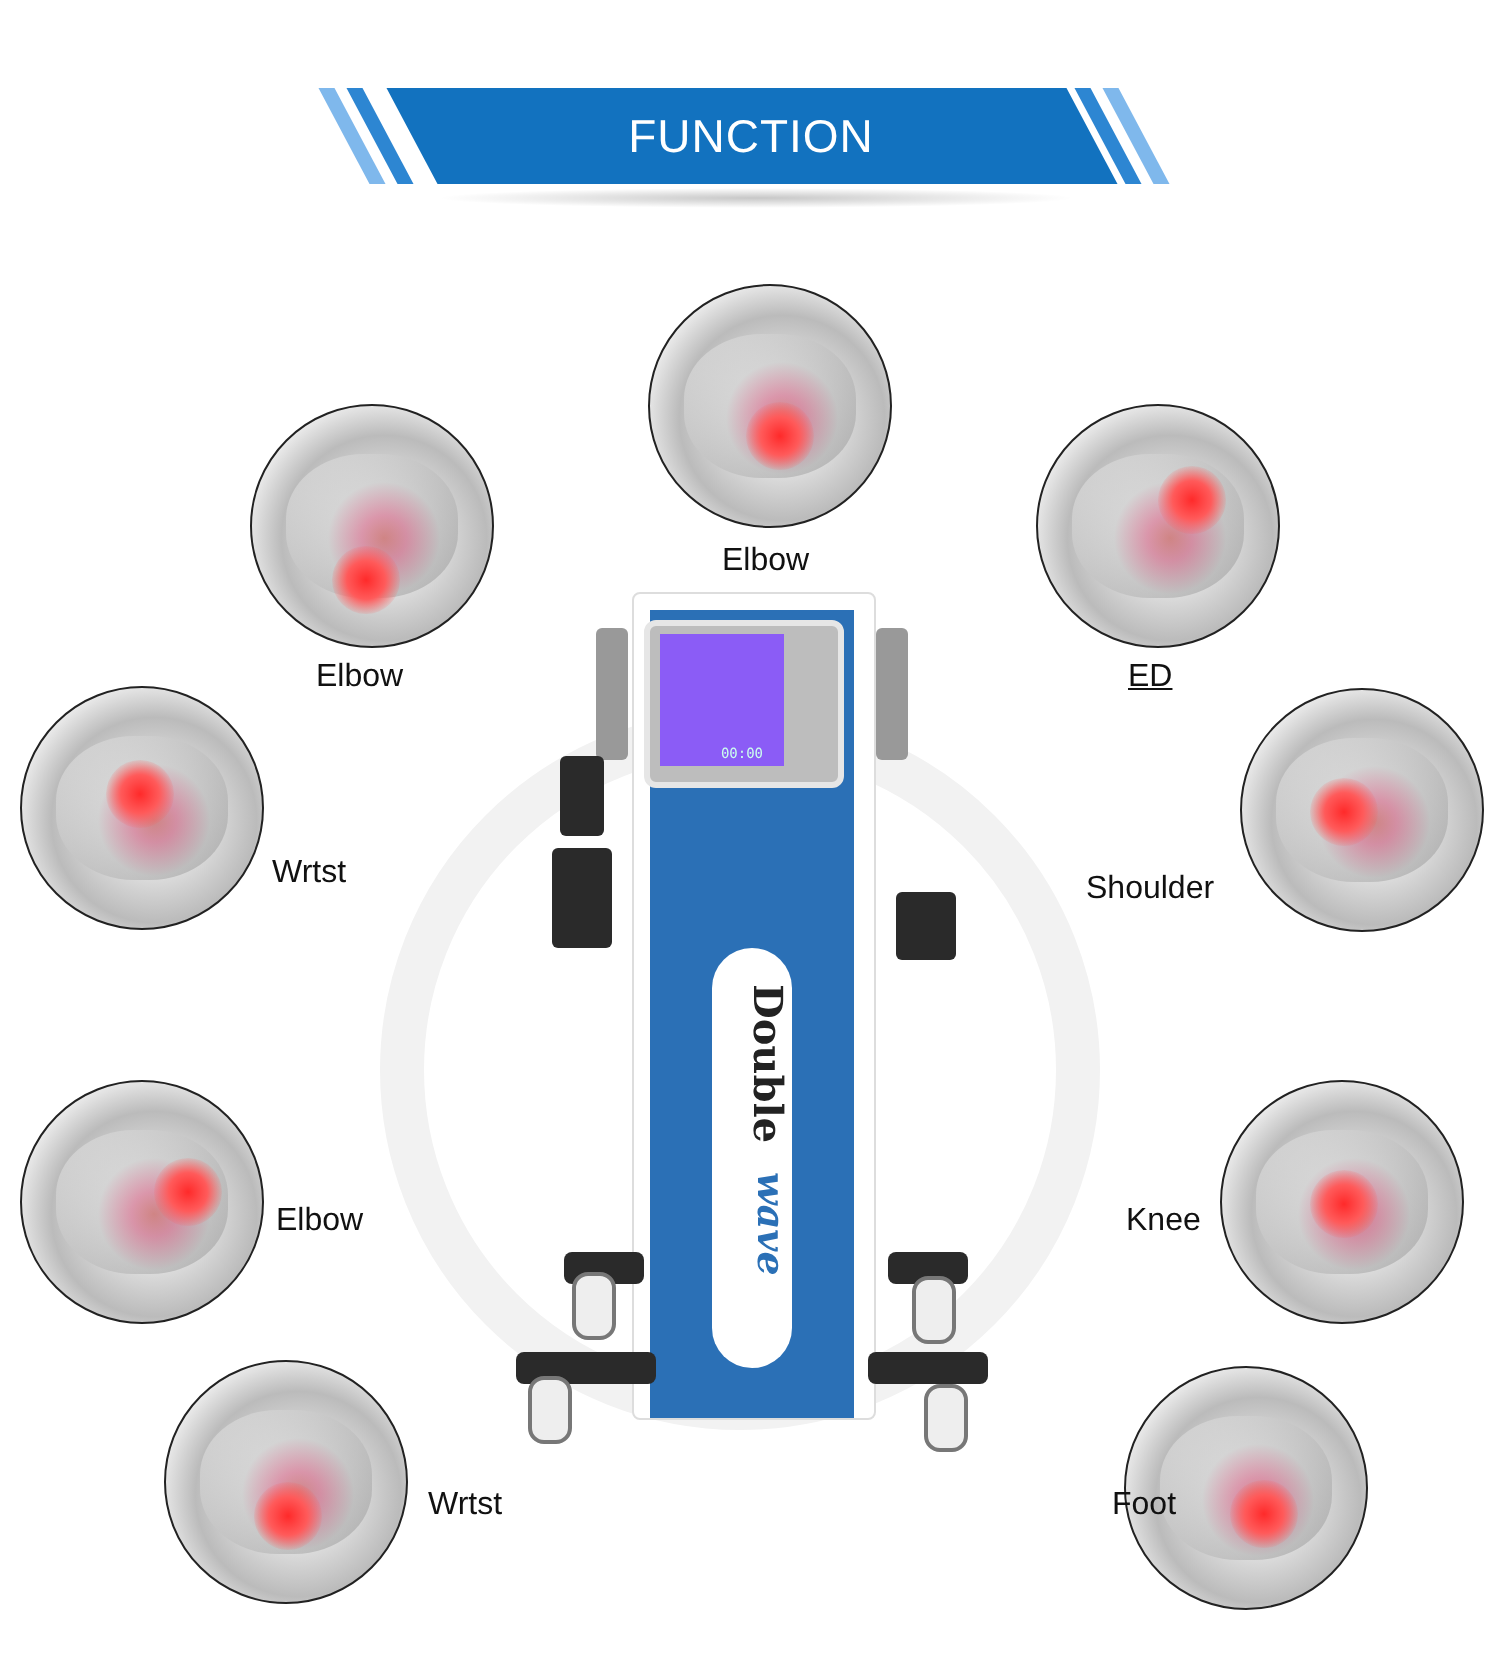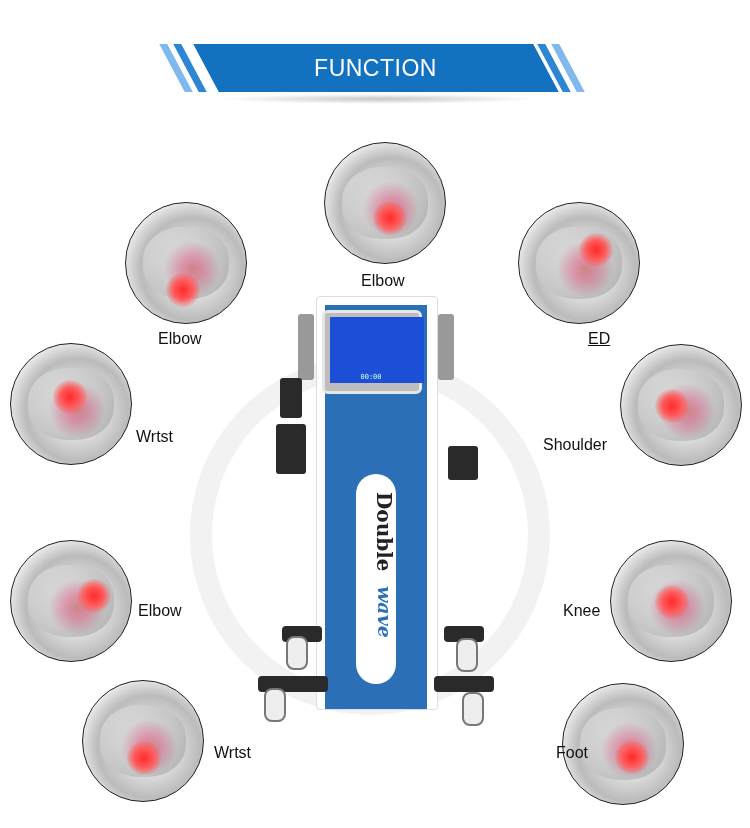--- a/index.html
+++ b/index.html
@@ -15,21 +15,21 @@
   .banner .title{position:absolute;left:0;top:0;width:415px;height:48px;line-height:48px;text-align:center;color:#fff;font-size:23px;letter-spacing:0.5px;}
   .ring{position:absolute;left:190px;top:355px;width:360px;height:360px;border-radius:50%;border:22px solid #f2f2f2;box-sizing:border-box;}
   .circle{position:absolute;width:122px;height:122px;border-radius:50%;border:1.5px solid #222;box-sizing:border-box;overflow:hidden;background:radial-gradient(circle at 55% 55%,#e33 0,#f58 12%,#ddd 30%,#bbb 55%,#eee 75%);}
   .circle .skin{position:absolute;left:14%;top:20%;width:72%;height:60%;border-radius:45%;background:linear-gradient(135deg,#e8e8e8,#9a9a9a);opacity:0.6;}
   .circle .pain{position:absolute;width:34px;height:34px;border-radius:50%;background:radial-gradient(circle,#ff2a2a 0,#ff5a5a 40%,rgba(255,90,90,0) 75%);}
   .label{position:absolute;font-size:16px;color:#111;}
   .machine{position:absolute;left:258px;top:296px;width:230px;height:440px;}
   .tower{position:absolute;left:58px;top:0;width:120px;height:412px;background:#fff;border:1px solid #ddd;border-radius:4px;}
   .tower .blue{position:absolute;left:8px;top:8px;width:102px;height:404px;background:#2b70b6;}
   .screen{position:absolute;left:64px;top:14px;width:94px;height:78px;background:#bdbdbd;border-radius:6px;border:3px solid #e6e6e6;}
-  .screen .inner{position:absolute;left:5px;top:4px;width:94px;height:66px;background:#1d4ed8;}
+  .screen .inner{position:absolute;left:5px;top:4px;width:62px;height:66px;background:#8b5cf6;}
   .screen .timer{position:absolute;left:0;top:56px;width:82px;text-align:center;color:#cfe;font-size:7px;font-family:"DejaVu Sans Mono",monospace;}
   .side{position:absolute;top:18px;width:16px;height:66px;background:#999;border-radius:3px;}
   .pill{position:absolute;left:98px;top:178px;width:40px;height:210px;background:#fff;border-radius:20px;}
   .brand{position:absolute;left:98px;top:196px;width:40px;writing-mode:vertical-rl;font-family:"DejaVu Serif",serif;font-size:20px;color:#222;font-weight:bold;}
   .brand2{position:absolute;left:98px;top:290px;width:40px;writing-mode:vertical-rl;font-family:"DejaVu Serif",serif;font-style:italic;font-size:19px;color:#2b70b6;font-weight:bold;}
   .holder{position:absolute;width:30px;height:50px;background:#2a2a2a;border-radius:3px;}
   .wheel{position:absolute;width:18px;height:30px;background:#eee;border:2px solid #777;border-radius:8px;}
   .foot{position:absolute;height:16px;background:#2a2a2a;border-radius:4px;}
 </style>
 </head>
@@ -56,21 +56,21 @@
 <div class="circle" style="left:125px;top:202px;">
     <div class="skin"></div>
     <div class="pain" style="left:40px;top:70px;"></div>
   </div>
 <div class="label" style="left:158px;top:330px;">Elbow</div>
 
 <div class="circle" style="left:518px;top:202px;">
     <div class="skin"></div>
     <div class="pain" style="left:60px;top:30px;"></div>
   </div>
-<div class="label" style="left:588px;top:330px;text-decoration:underline;">ED</div>
+<div class="label" style="left:564px;top:330px;text-decoration:underline;">ED</div>
 
 <div class="circle" style="left:10px;top:343px;">
     <div class="skin"></div>
     <div class="pain" style="left:42px;top:36px;"></div>
   </div>
 <div class="label" style="left:136px;top:428px;">Wrtst</div>
 
 <div class="circle" style="left:620px;top:344px;">
     <div class="skin"></div>
     <div class="pain" style="left:34px;top:44px;"></div>

